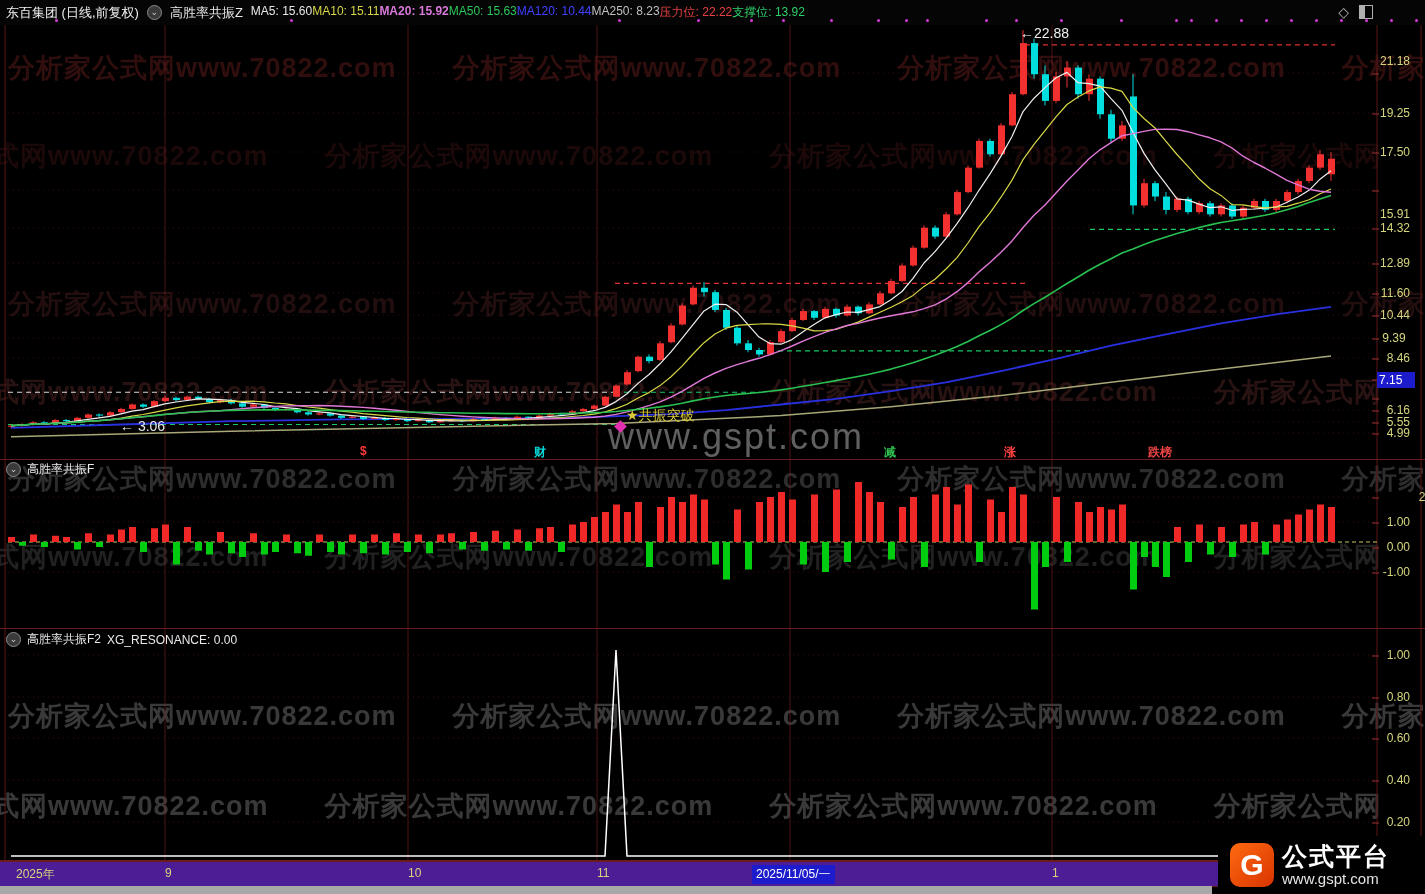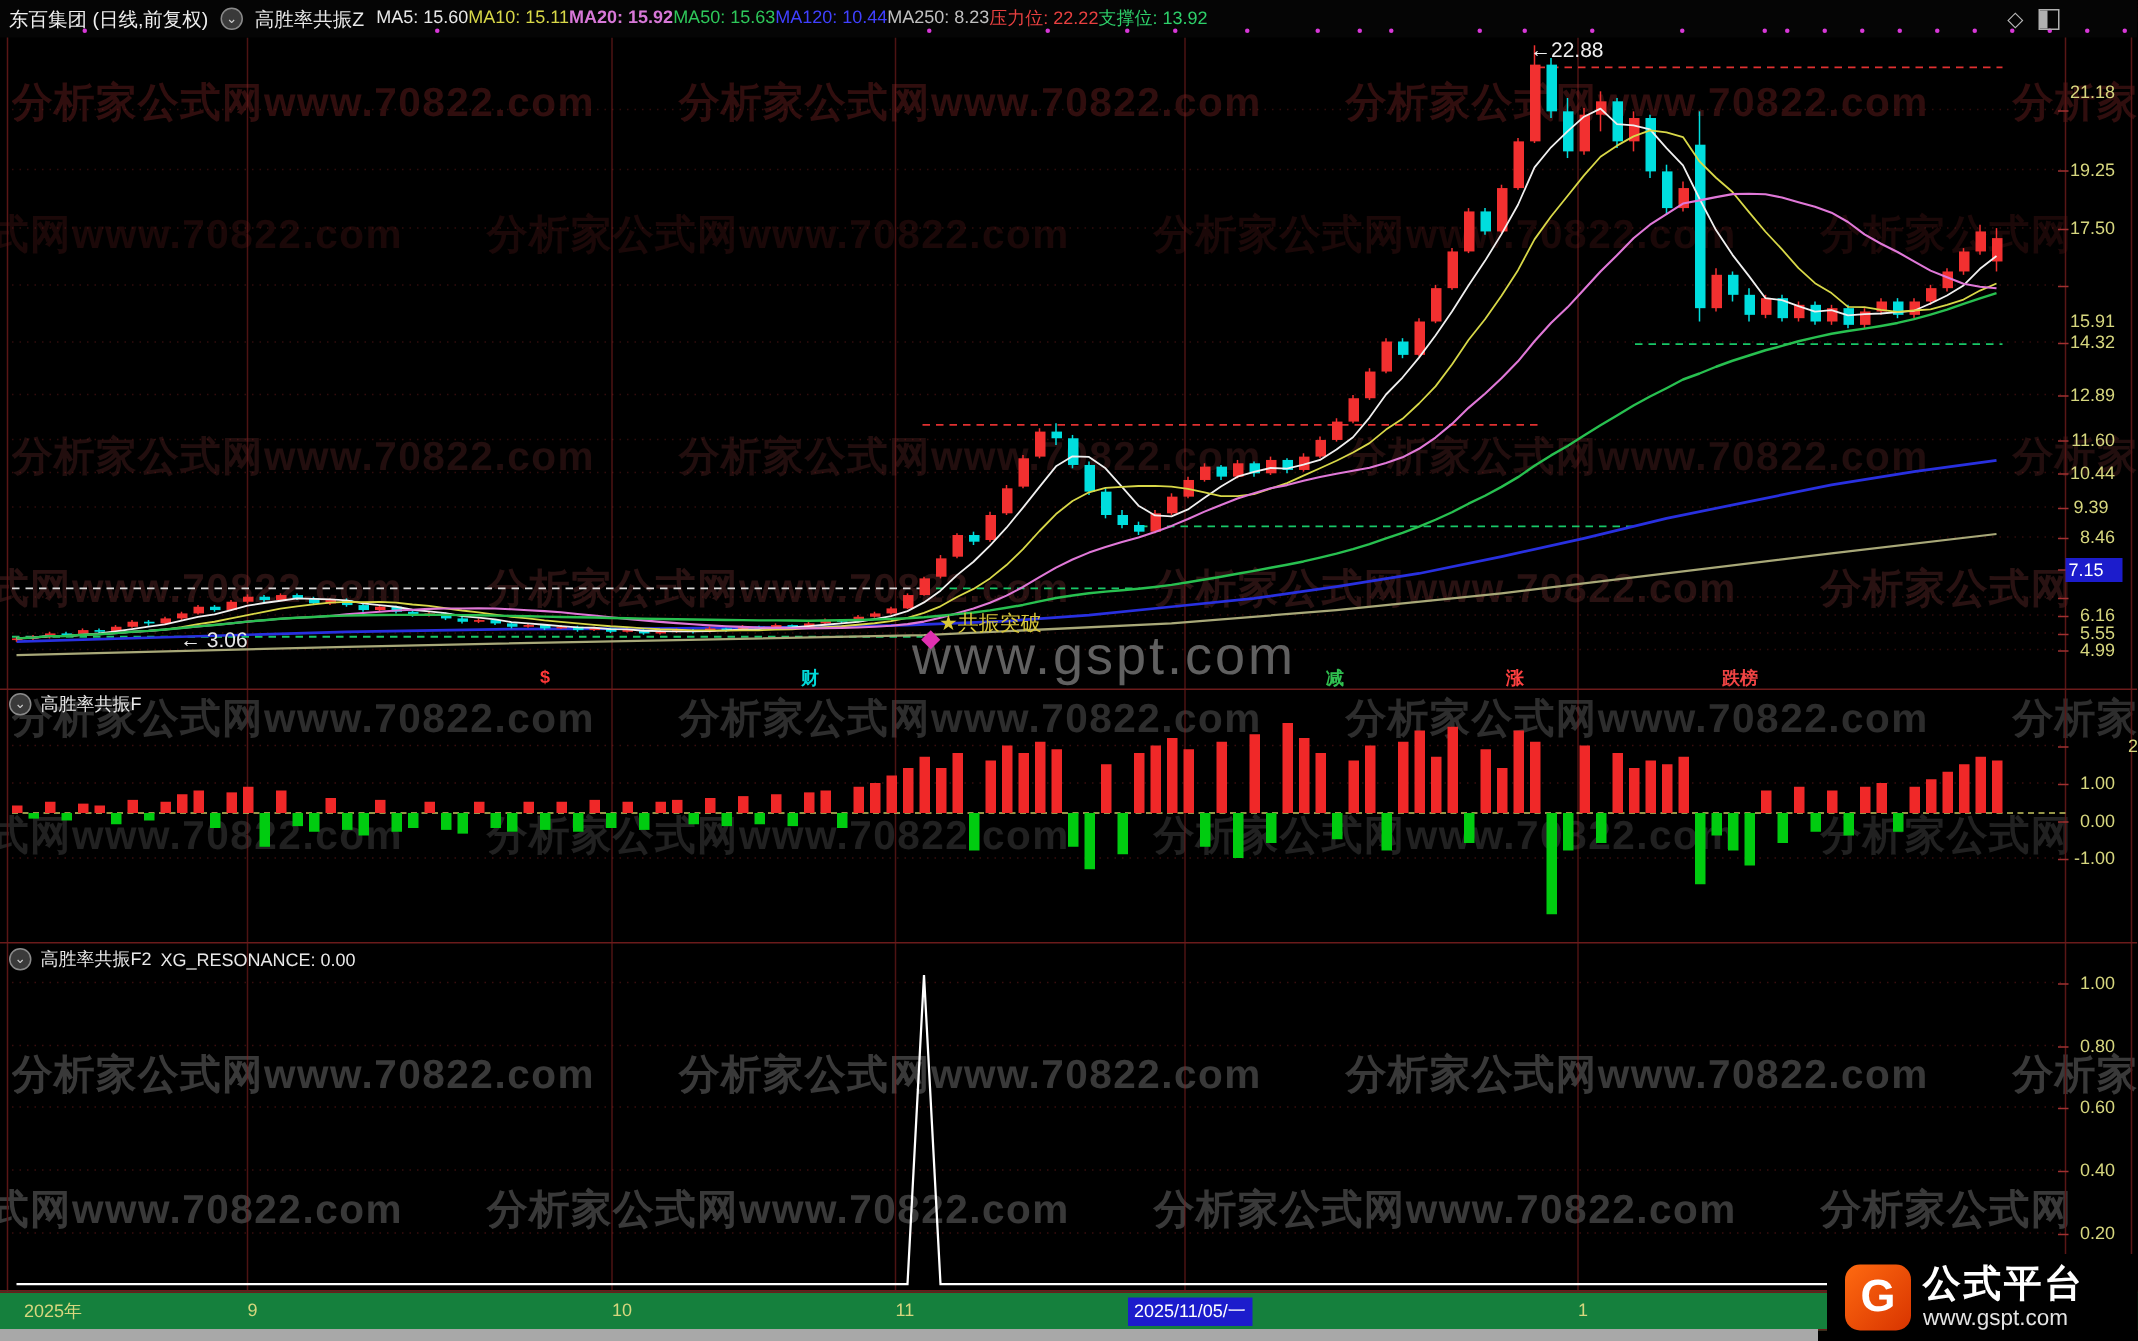--- a/index.html
+++ b/index.html
@@ -25,21 +25,21 @@
   svg#gfx{position:absolute;left:0;top:0;z-index:2;}
   .axlabel{position:absolute;left:1378px;width:32px;text-align:right;font-size:12px;color:#d6d67e;z-index:4;}
   .pricebox{position:absolute;left:1377px;top:372px;width:36px;height:16px;background:#1c1ccc;color:#fff;
             font-size:12px;line-height:16px;padding-left:2px;z-index:5;}
   .phead{position:absolute;display:flex;align-items:center;gap:6px;z-index:5;color:#e8e8e8;font-size:12px;}
   .mkr{position:absolute;top:444px;font-size:12px;font-weight:bold;z-index:4;}
   .dot{position:absolute;width:3px;height:3px;background:#d838d8;border-radius:50%;z-index:6;}
   .ann{position:absolute;z-index:5;white-space:nowrap;}
   .diamond{position:absolute;width:9px;height:9px;background:#e030b0;transform:rotate(45deg);z-index:5;}
   
-  .datebar{position:absolute;left:0;top:861px;width:1425px;height:24px;background:#15803d;z-index:5;
+  .datebar{position:absolute;left:0;top:861px;width:1425px;height:24px;background:#4c1d95;z-index:5;
            border-top:1px solid #6b1b1b;border-bottom:1px solid #6b1b1b;}
   .dlabel{position:absolute;top:4px;font-size:12px;color:#d6d67e;}
   .dhigh{position:absolute;left:752px;top:3px;background:#1c1ccc;color:#fff;font-size:12px;
          padding:1px 4px;z-index:6;}
   .graystrip{position:absolute;left:0;top:886px;width:1212px;height:8px;background:#a8a8a8;z-index:5;}
   
   .logo{position:absolute;right:0;top:836px;width:207px;height:58px;background:#000;z-index:7;
         display:flex;align-items:center;gap:8px;padding-left:12px;box-sizing:border-box;}
   .gbox{width:44px;height:44px;border-radius:10px;background:linear-gradient(135deg,#ff6a10,#d83400);
         color:#fff;font-size:30px;font-weight:bold;text-align:center;line-height:44px;}

